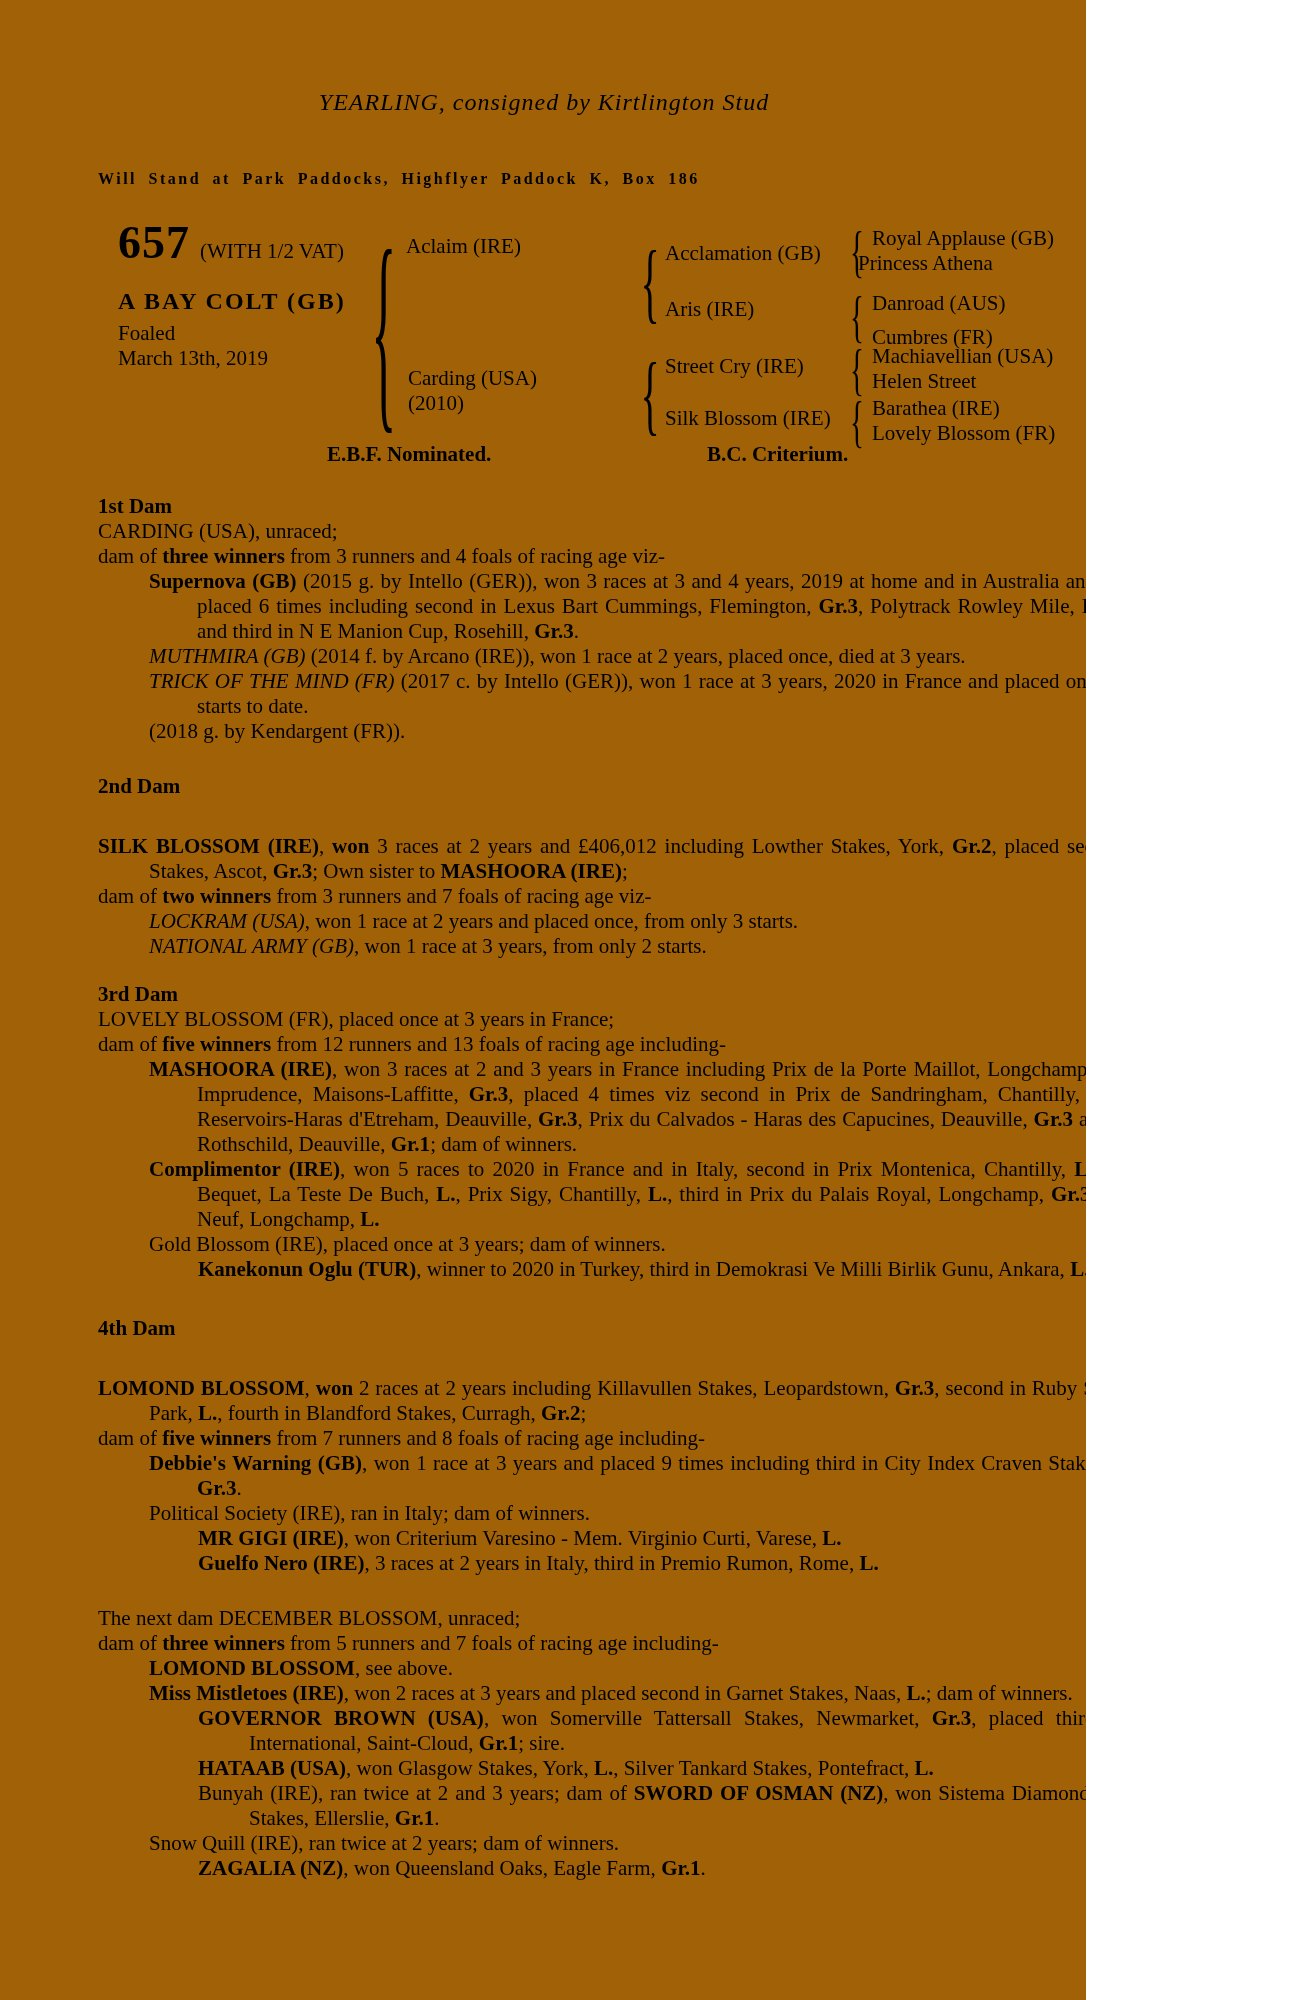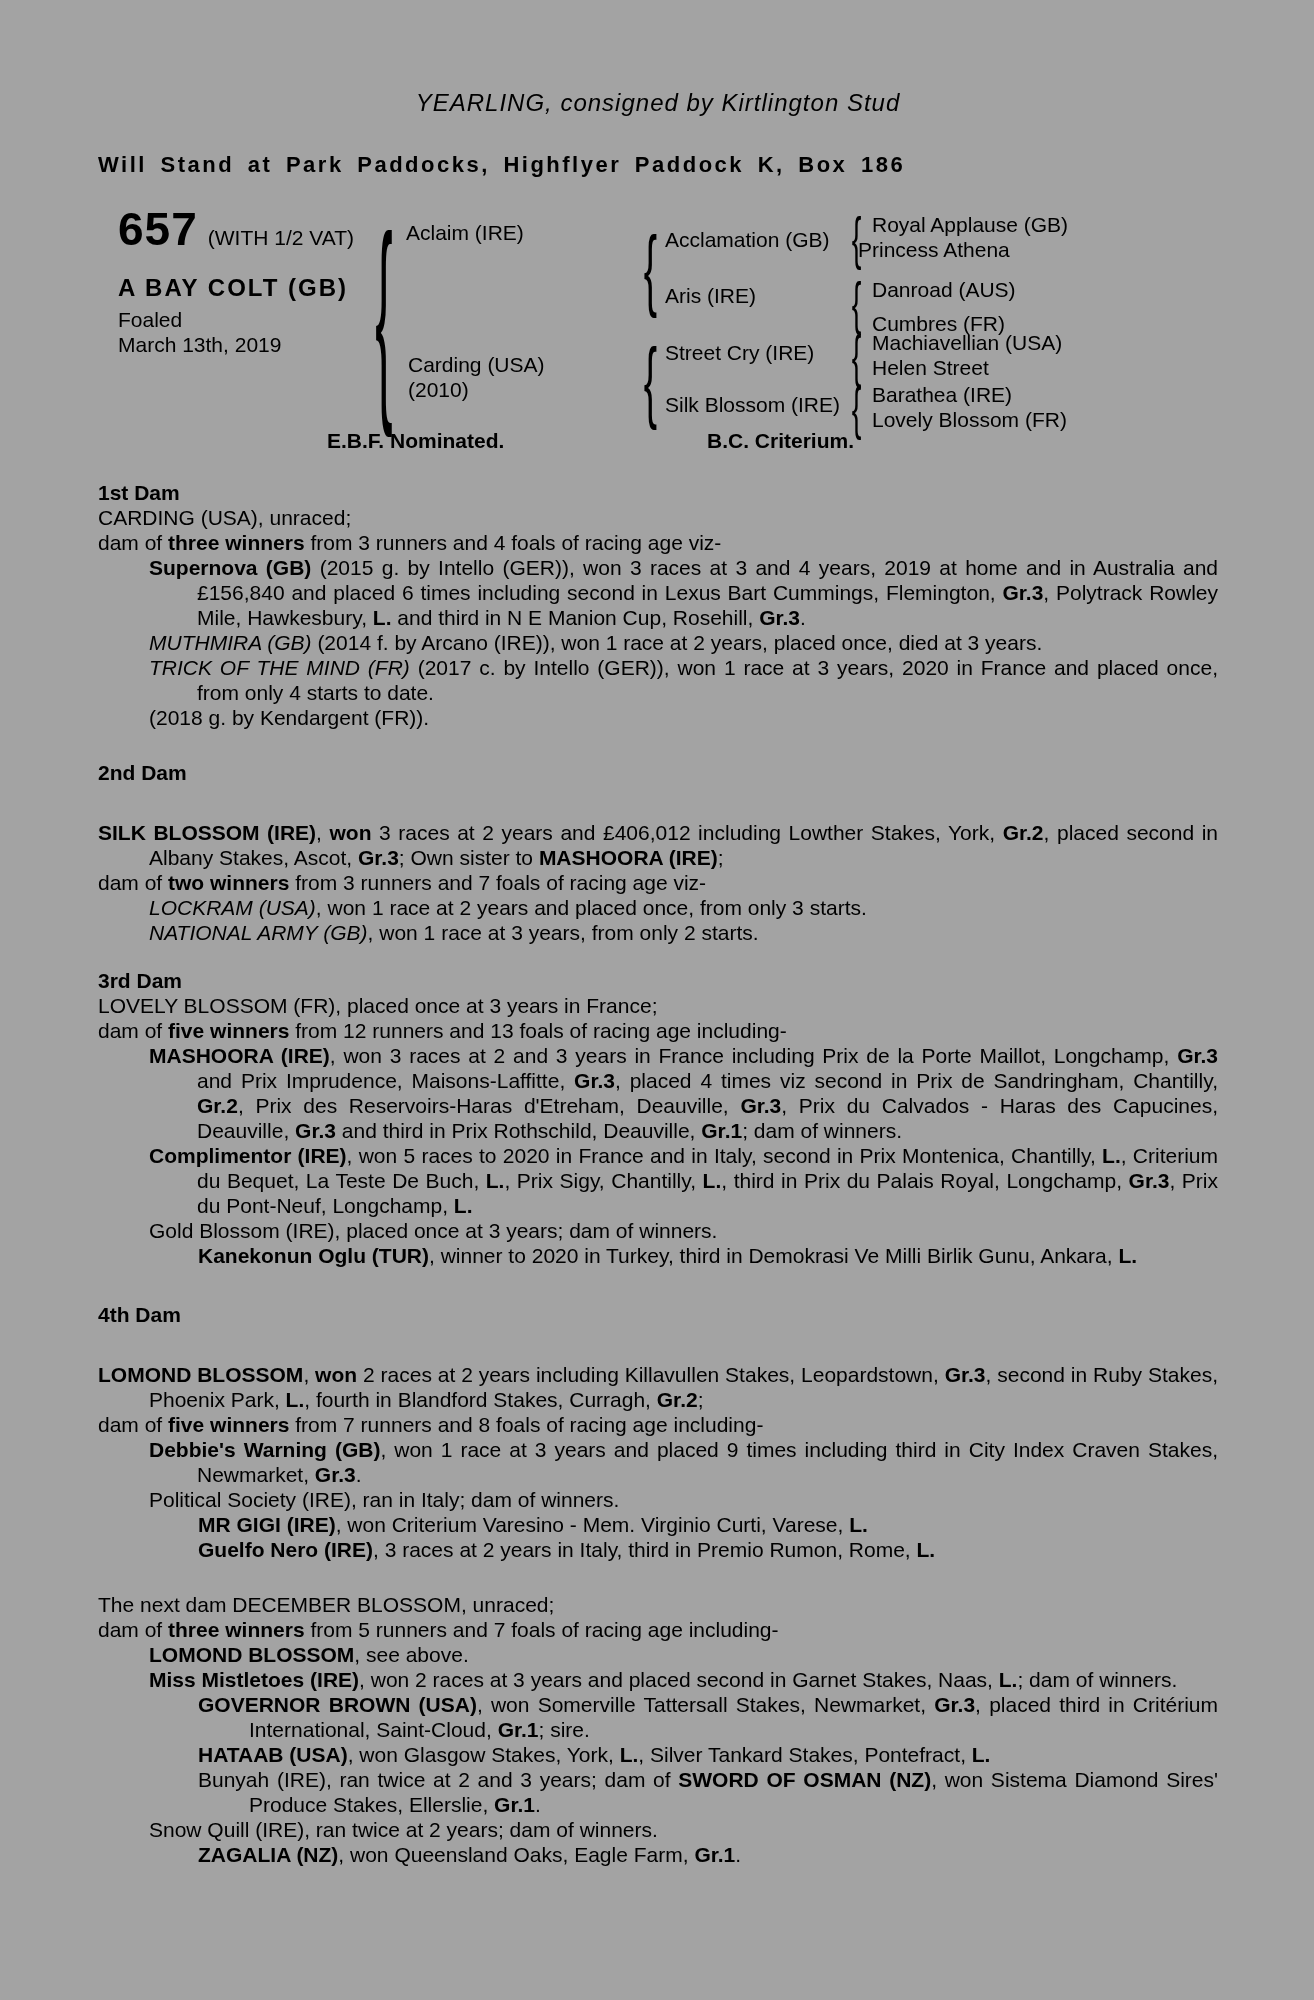--- a/index.html
+++ b/index.html
@@ -1,39 +1,39 @@
 <!DOCTYPE html>
 <html><head>
 <meta charset="utf-8">
 <style>
   html,body{margin:0;padding:0;background:#fff;}
   .page{
     position:relative;
-    width:1314px;height:2000px;
+    width:1086px;height:2000px;
     box-sizing:border-box;
     padding:0 96px 0 98px;
-    background:#a3a3a3;
+    background:#a16207;
     color:#000;
-    font-family:Liberation Sans, sans-serif;
+    font-family:Liberation Serif, serif;
     font-size:21px;line-height:25px;
     overflow:hidden;
   }
   .b{font-weight:bold;}
   .i{font-style:italic;}
   .title{
     margin-top:88px;
     text-align:center;
     font-style:italic;
     font-size:24px;line-height:29px;
     letter-spacing:1px;
   }
   .stand-line{
-    margin-top:35px;
+    margin-top:49px;
     font-weight:bold;
-    font-size:22px;line-height:26px;
+    font-size:16px;line-height:26px;
     letter-spacing:2.5px;
     word-spacing:5px;
   }
   .pedigree-block{
     position:relative;
     margin-top:22px;
     height:280px;
     margin-left:20px;
   }
   .lot-row{

